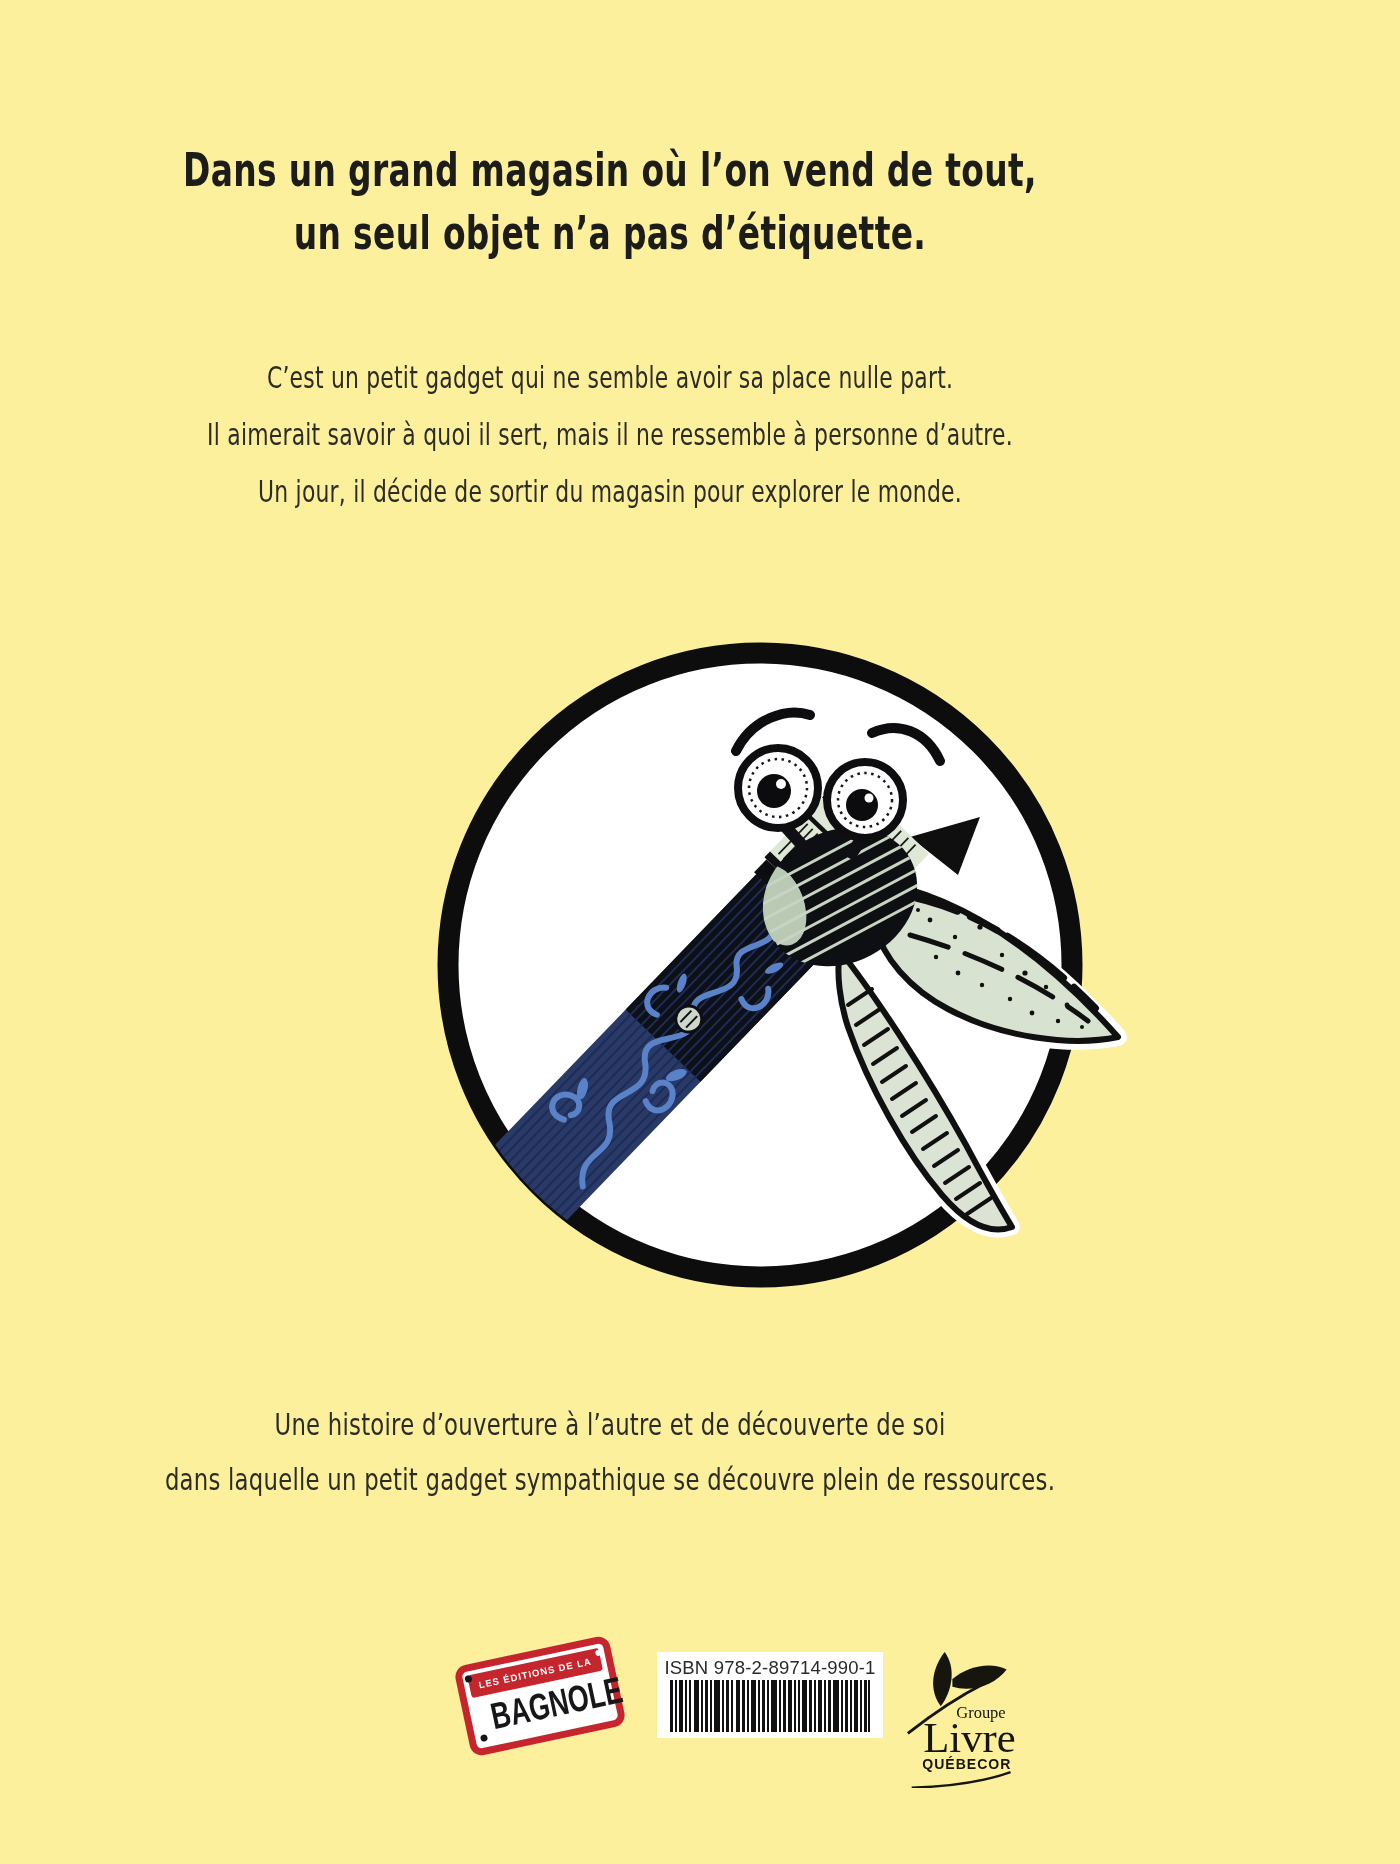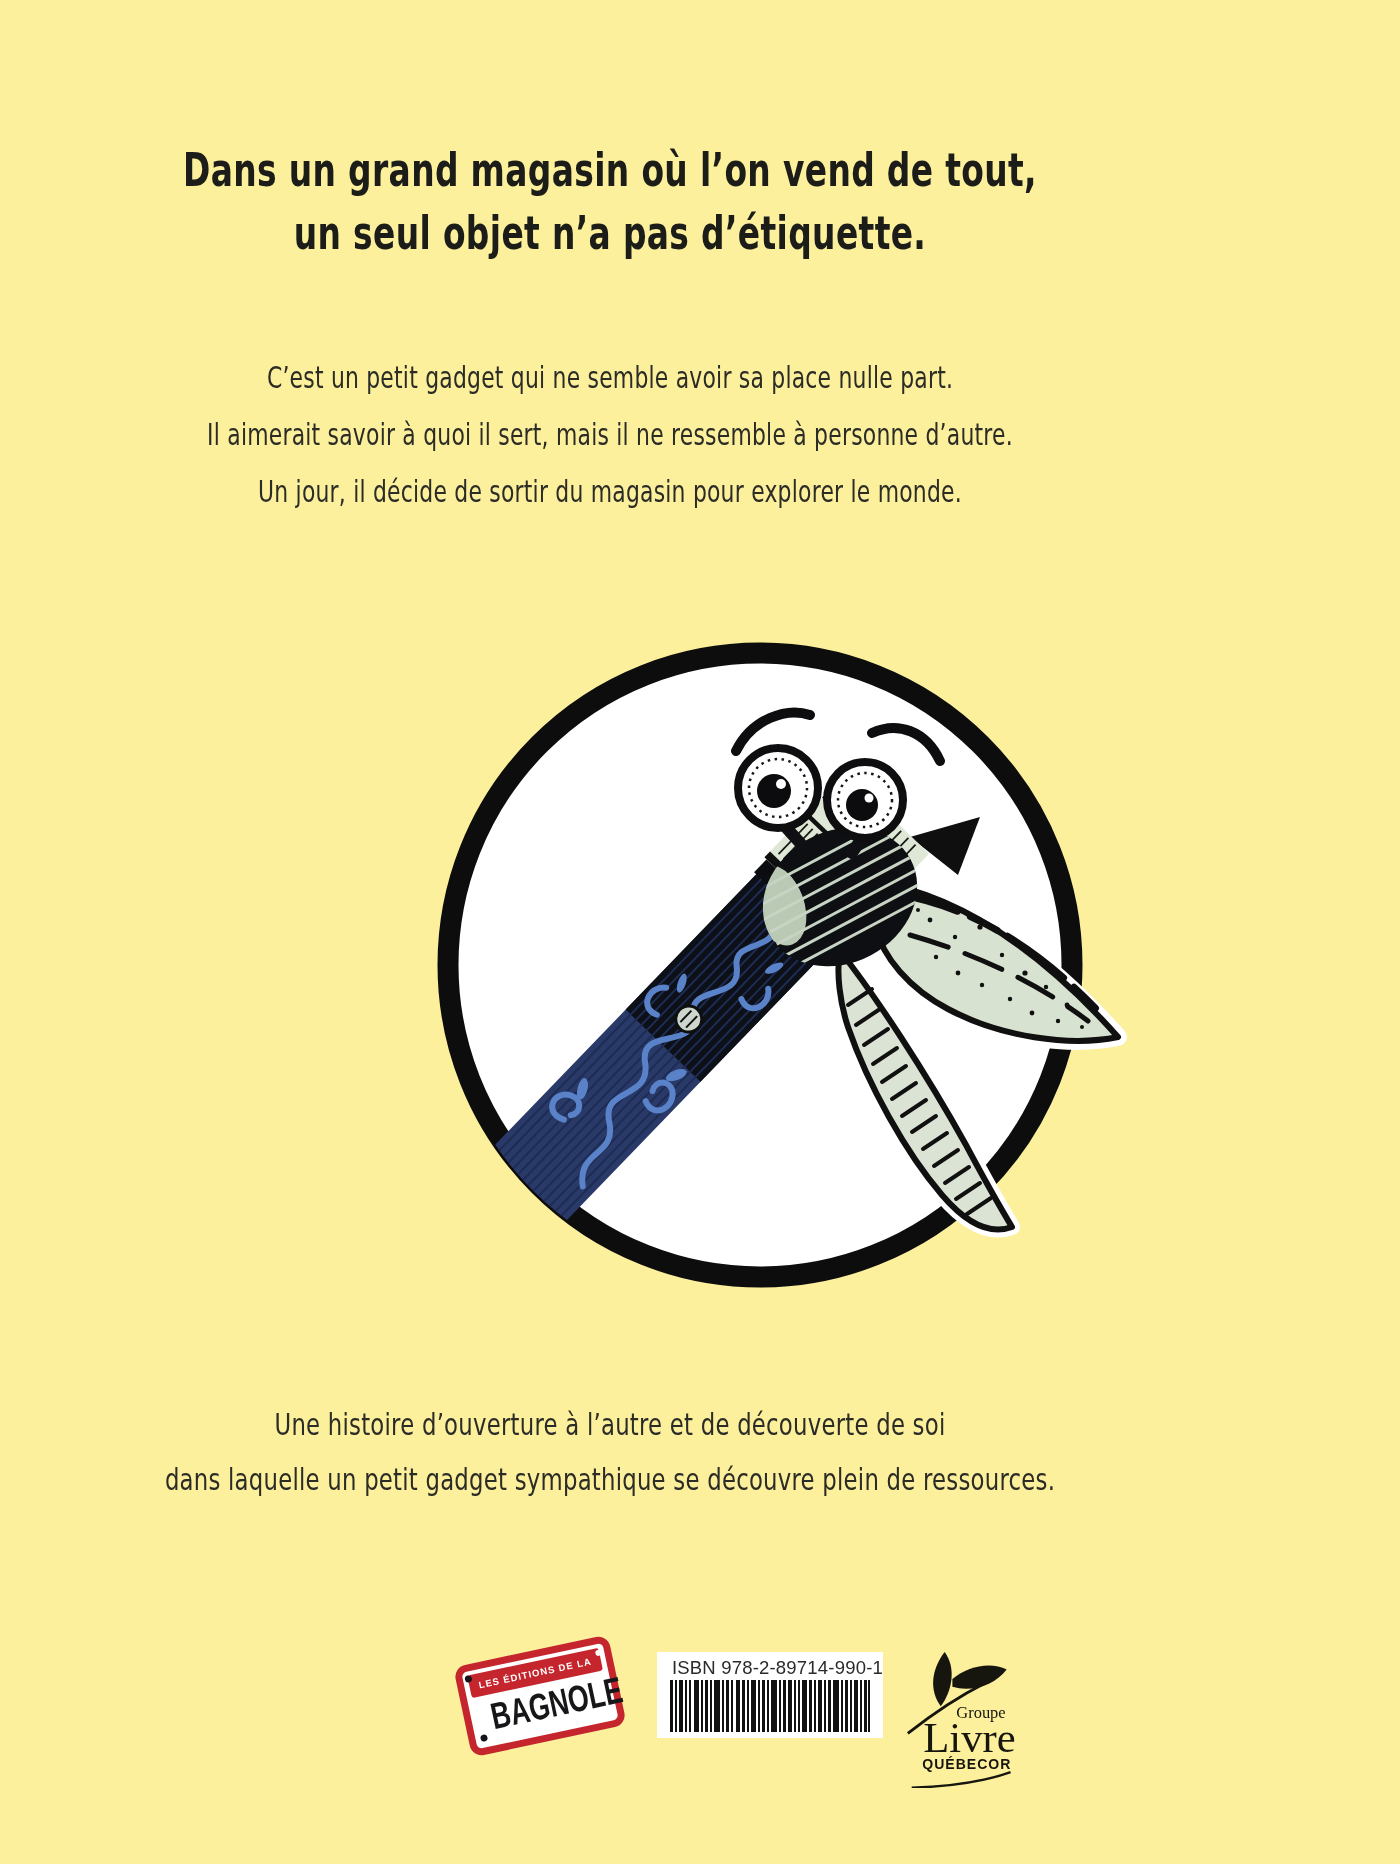--- a/index.html
+++ b/index.html
@@ -49,21 +49,21 @@
   .screw-b{width:7px;height:7px;background:#14141a;}
   .screw-w{width:6px;height:6px;background:#ffffff;}
 
   
   .isbn-box{
     position:absolute;left:657px;top:1652px;width:226px;height:86px;
     background:#ffffff;text-align:center;
   }
   .isbn-label{
     font-family:"Liberation Sans",sans-serif;font-size:18.5px;color:#2a2a2a;
-    margin-top:5px;white-space:nowrap;letter-spacing:0.2px;text-align:right;
+    margin-top:5px;white-space:nowrap;letter-spacing:0.2px;
   }
   .isbn-bars{margin-top:1px;}
 
   
   .qc-logo{position:absolute;left:902px;top:1638px;width:126px;height:150px;}
 </style>
 </head>
 <body>
 
 <div class="handblock headline condense">

